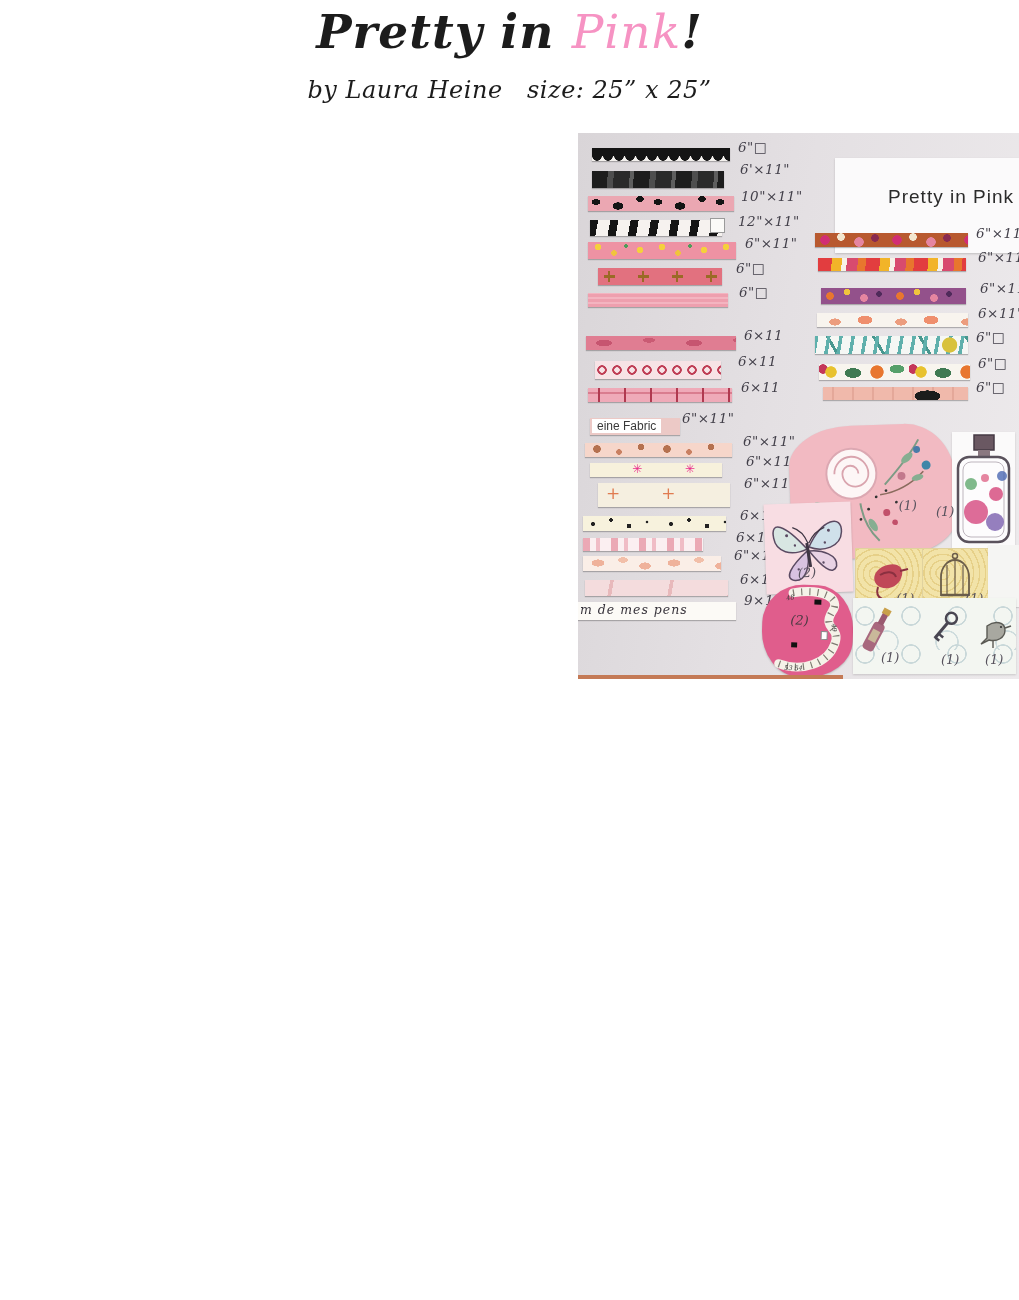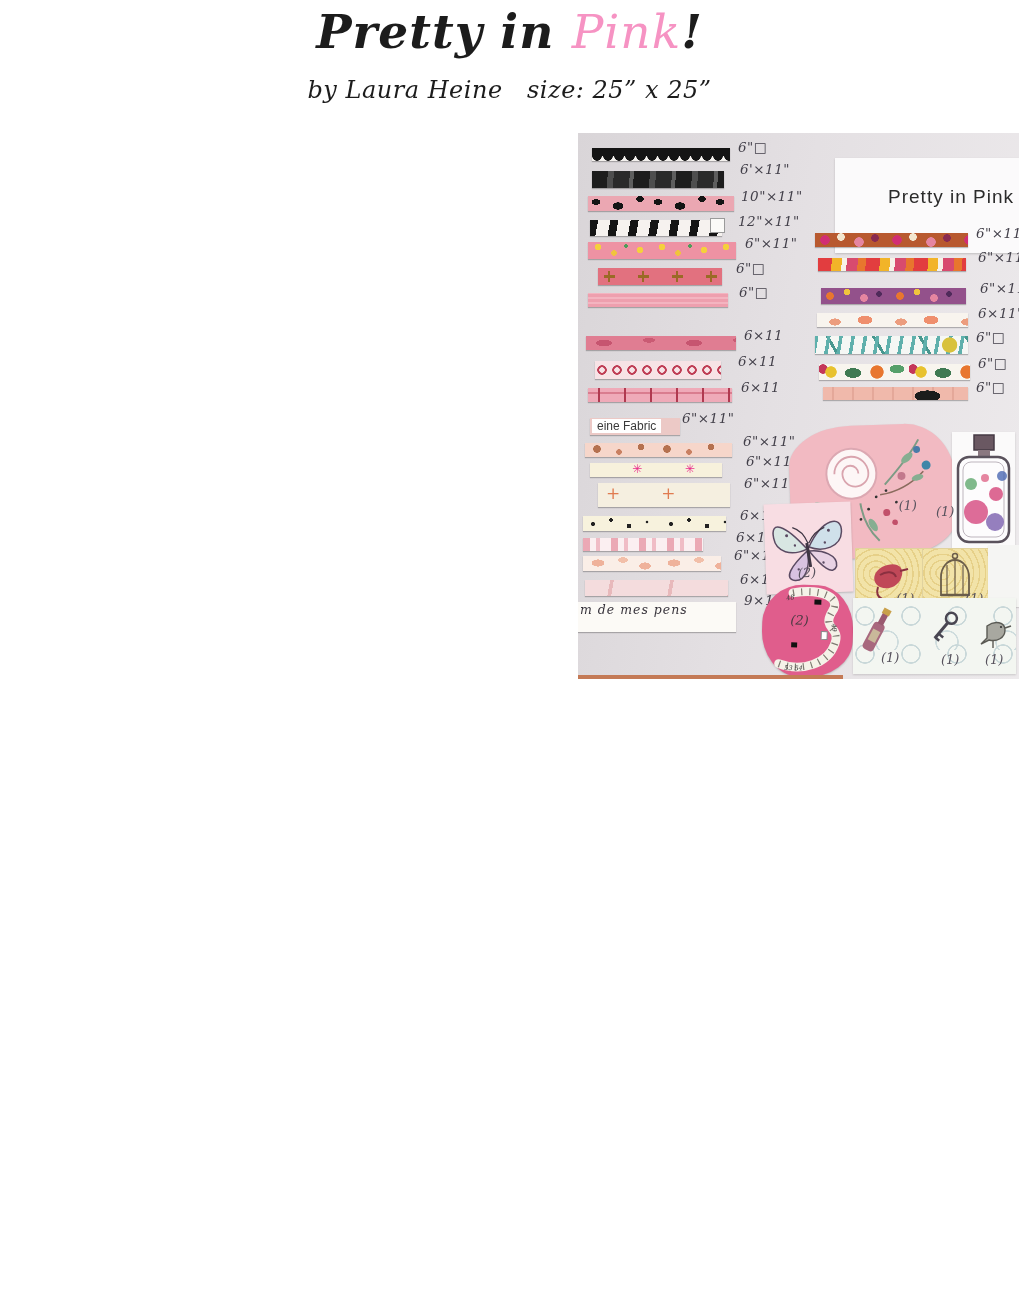--- a/index.html
+++ b/index.html
@@ -240,21 +240,21 @@
           </div>
           <div class="strip-label" style="left: 151px; top: -9px;">6"×11"</div>
         </div>
         <div class="strip-item" style="left: 7px; top: 447px;">
           <div class="strip p-pale-pink" style="width: 143px; height: 16px;">
             <span class="tag-text"></span>
           </div>
           <div class="strip-label" style="left: 155px; top: -9px;">6×11"</div>
         </div>
         <div class="strip-item" style="left: 0px; top: 469px;">
-          <div class="strip p-script" style="width: 158px; height: 30px;">
+          <div class="strip p-script" style="width: 158px; height: 18px;">
             <span class="tag-text">m de mes pens</span>
           </div>
           <div class="strip-label" style="left: 166px; top: -10px;">9×11"</div>
         </div>
       </div>
 
     <div id="right-strips">
 
     <div class="strip-item" style="left: 237px; top: 100px;">
           <div class="strip p-floral-magenta" style="width: 153px; height: 14px;">

